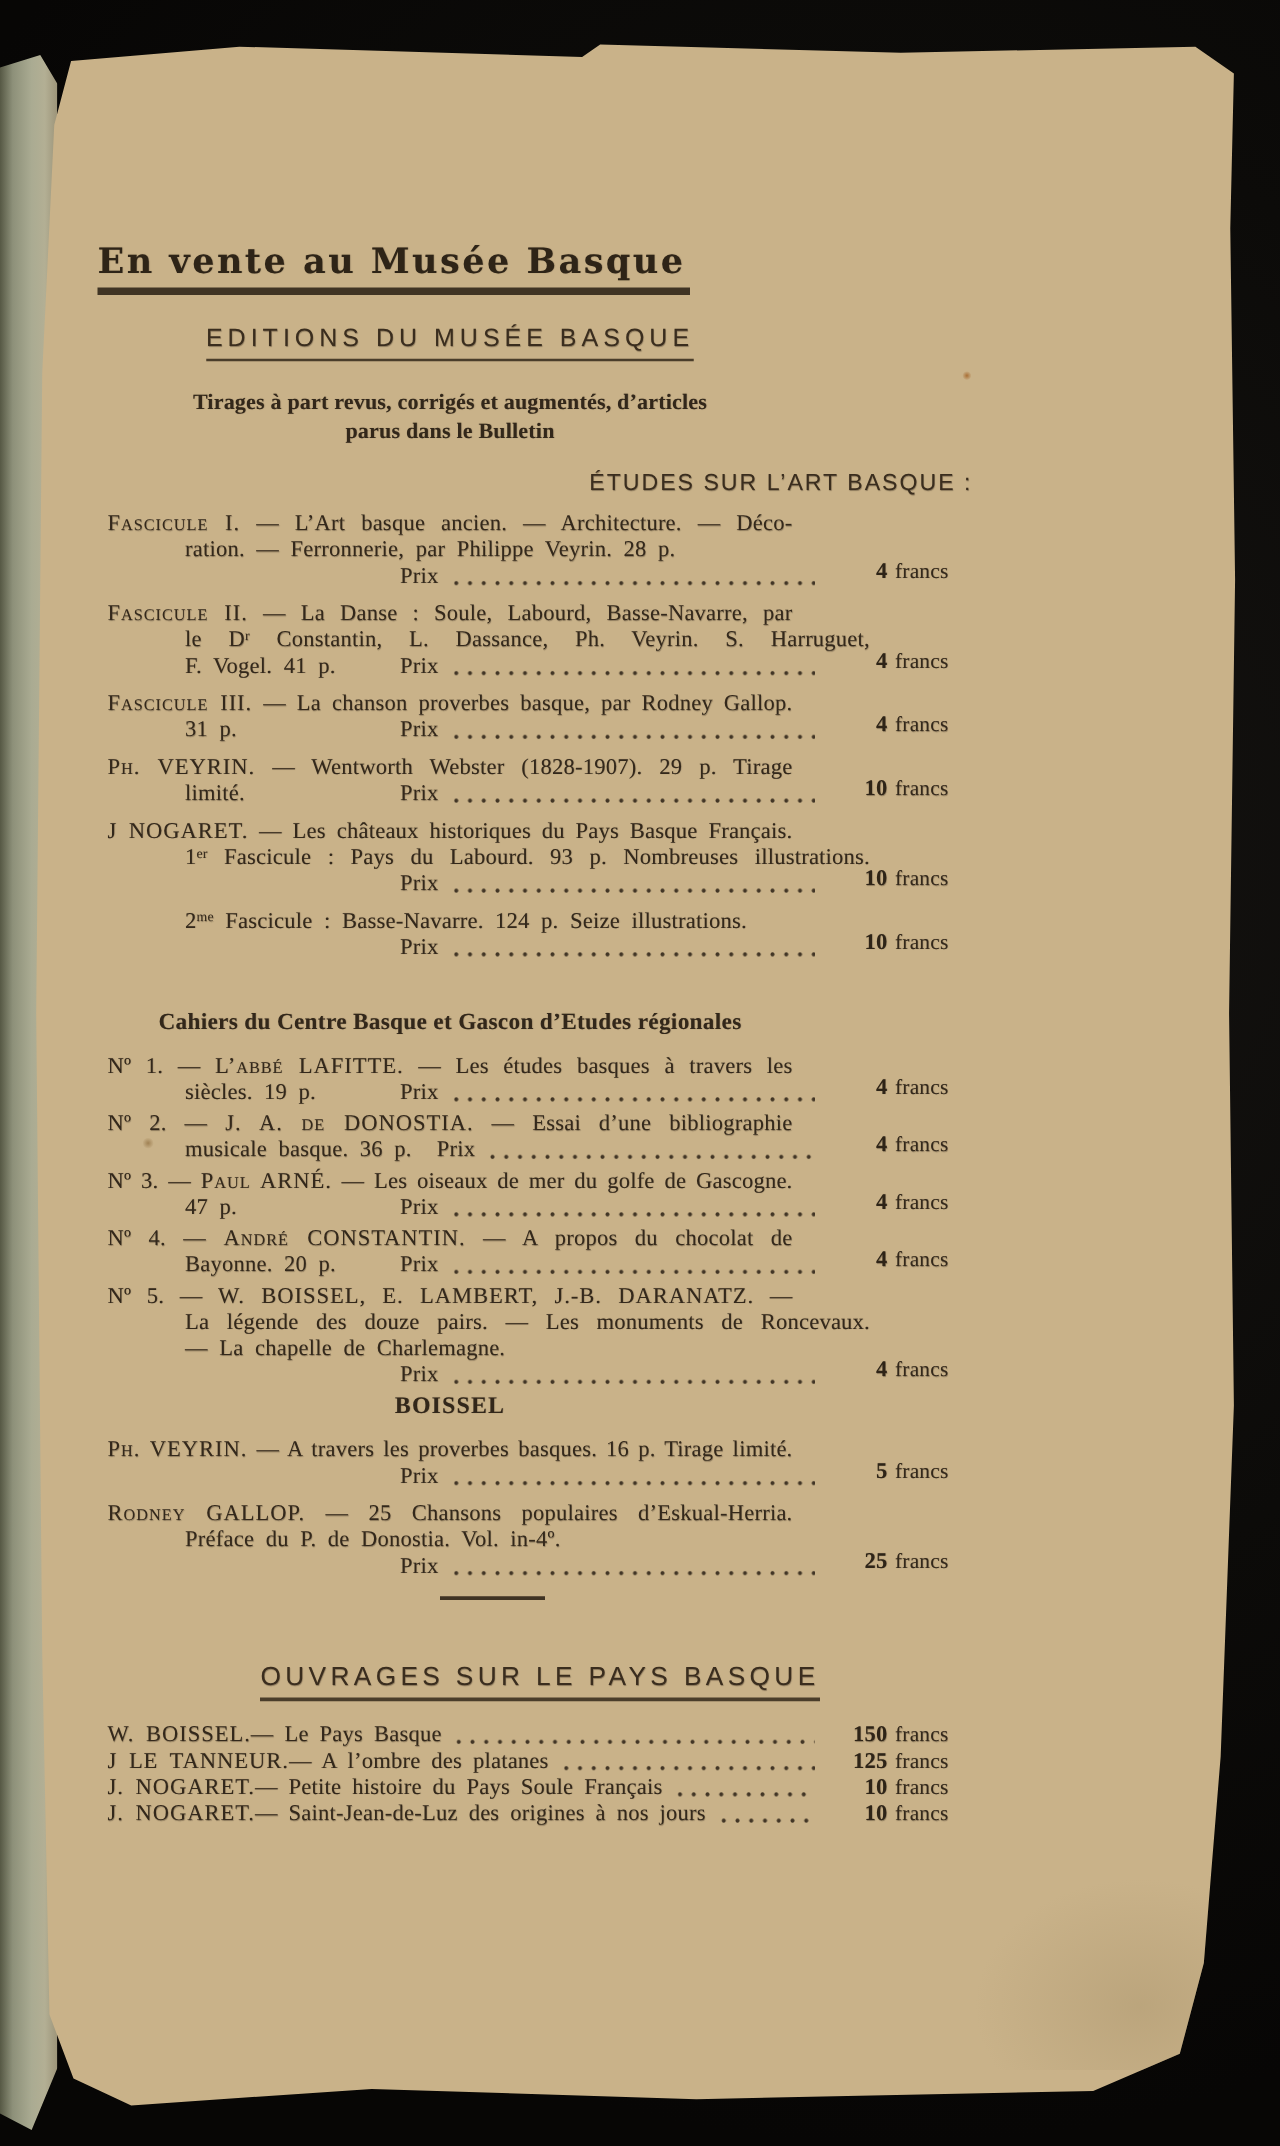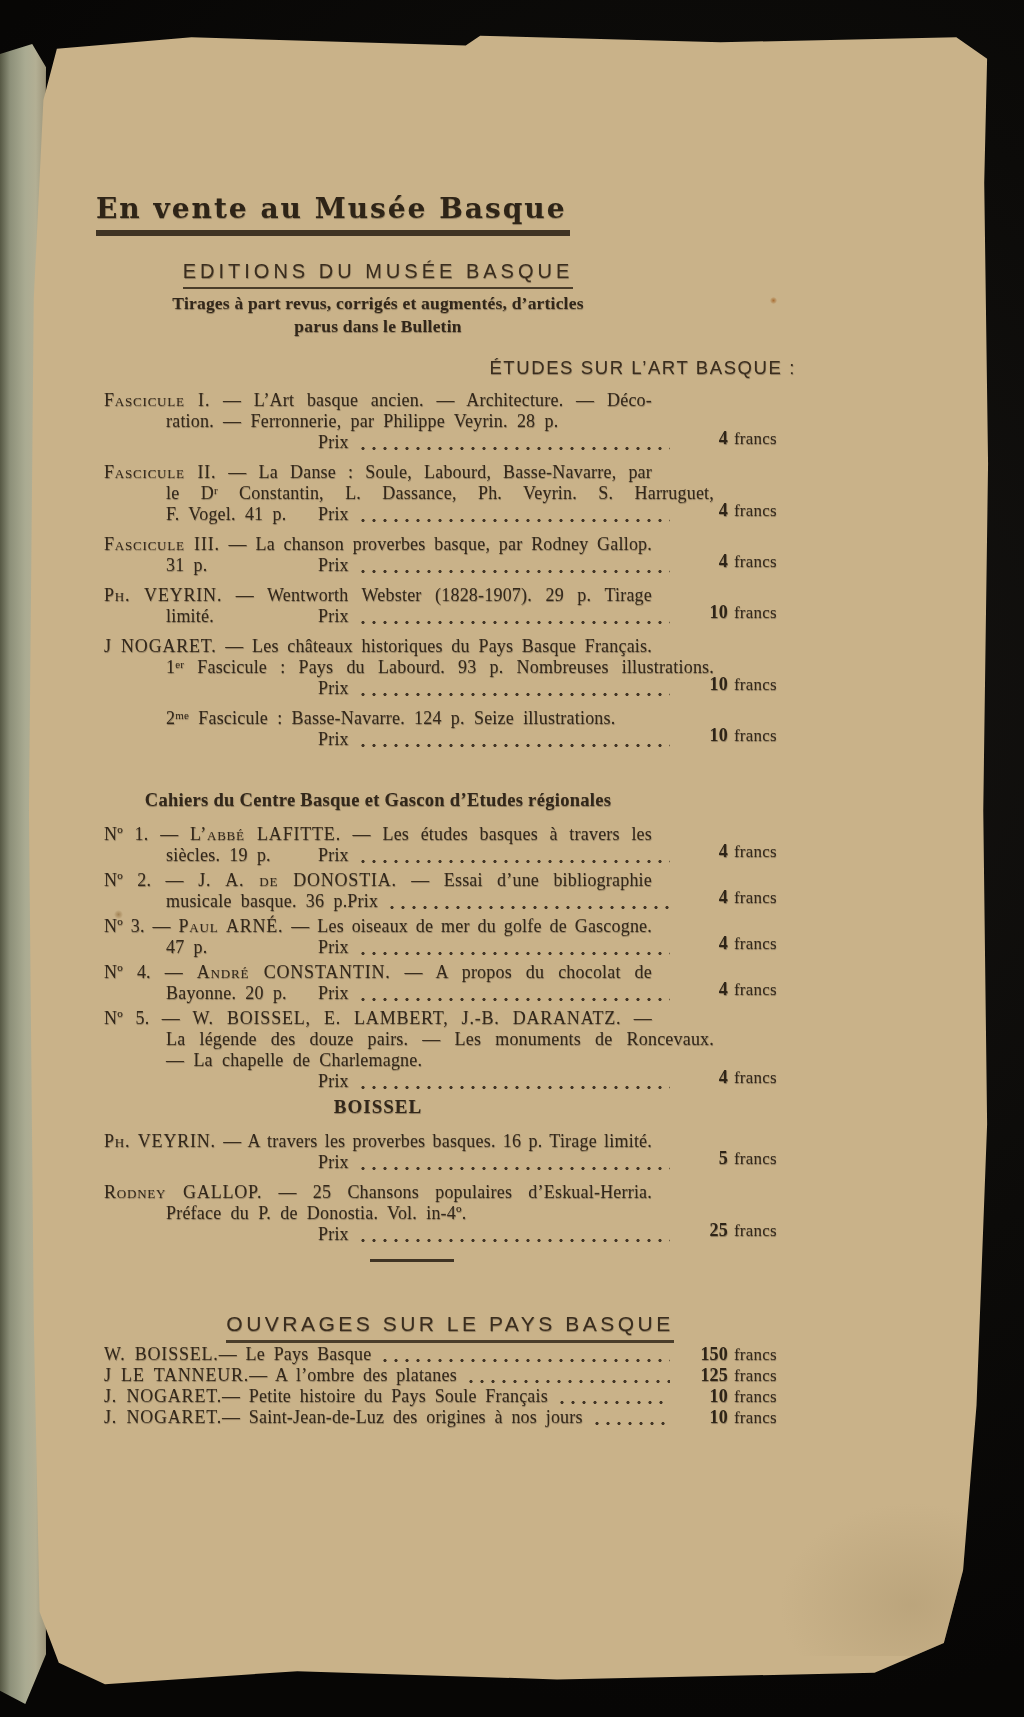--- a/index.html
+++ b/index.html
@@ -29,74 +29,74 @@
     color:#33281b;
   }
   .speck1 { position:absolute; left:742px; top:263px; width:7px; height:7px; border-radius:50%;
             background:radial-gradient(circle,#a96f35 0%, rgba(169,111,53,0) 75%); }
   .speck2 { position:absolute; left:86px; top:876px; width:9px; height:9px; border-radius:50%;
             background:radial-gradient(circle,#8f6d3d 0%, rgba(143,109,61,0) 72%); opacity:.7; }
   .wear   { position:absolute; right:12px; bottom:30px; width:220px; height:170px;
             background:radial-gradient(60% 60% at 70% 70%, rgba(176,154,114,0.55), rgba(176,154,114,0)); }
 
   .content {
-    position:absolute; left:76px; top:0; width:692px;
+    position:absolute; left:58px; top:0; width:692px;
     text-shadow:0.4px 0.5px 0.7px rgba(50,38,25,0.40);
     letter-spacing:0.2px;
   }
   .txtcol { width:548px; }                 
   .center { text-align:center; }
 
   .banner { margin:158px 0 0 -8px; height:40px; }
   .banner span {
     display:inline-block; font-family:"DejaVu Serif","Liberation Serif",serif;
     font-weight:bold; font-size:28px; letter-spacing:2px; color:#2e2417;
     border-bottom:6px solid rgba(44,34,22,0.88); padding:0 4px 5px 0;
   }
   .h-editions { margin-top:28px; height:28px;text-decoration:underline; }
   .h-editions span {
     display:inline-block; font-family:"Liberation Sans","DejaVu Sans",sans-serif;
     font-size:20px; letter-spacing:4px; color:#3a2d1e;
     border-bottom:2px solid rgba(52,40,26,0.85); padding-bottom:4px;
   }
-  .subtitle { margin-top:4px; font-weight:bold; font-size:17.5px; line-height:23px; color:#32271a; }
+  .subtitle { margin-top:22px; font-weight:bold; font-size:17.5px; line-height:23px; color:#32271a; }
   .h-etudes {
     margin:19px 0 0 60px; height:24px;
     font-family:"Liberation Sans","DejaVu Sans",sans-serif;
     font-size:18.5px; letter-spacing:1.6px; color:#3a2d1e;text-align:right;
   }
   .list { margin-top:8px; font-size:18px; line-height:21px; }
   .entry { margin-top:9px; }
   .centry { margin-top:4px; }
   .ln  { word-spacing:4.5px; }
   .ind { margin-left:62px; }
   .just { width:548px; text-align:justify; text-align-last:justify; word-spacing:2px; }
   .sc { font-variant:small-caps; letter-spacing:0.8px; }
   sup { font-size:11px; line-height:0; vertical-align:5px; }
 
   .prixrow { display:flex; align-items:baseline; width:692px; }
   .pfx { flex:0 0 auto; min-width:214px; padding-left:62px; box-sizing:border-box; word-spacing:4.5px; }
-  .prixw { flex:0 0 auto; }
+  .prixw { flex:0 0 auto;margin-left:20px; }
   .leader { flex:1 1 auto; height:5px; align-self:flex-end; margin:0 14px 2px 12px;
             background:radial-gradient(circle 1.5px at 2px 2.5px, rgba(51,40,27,0.9) 1.3px, rgba(51,40,27,0) 1.9px);
             background-size:11px 5px; background-repeat:repeat-x; }
   .price { flex:0 0 112px; display:flex; align-items:baseline; position:relative; top:-4px; }
   .num  { width:44px; text-align:right; font-weight:bold; font-size:18px; color:#2e2417; }
   .unit { margin-left:6px; font-size:17px; }
 
   .h-cahiers { margin-top:40px; height:26px; font-weight:bold; font-size:18.5px; color:#32271a; letter-spacing:0.3px; }
   .h-divers  { margin-top:4px; height:26px; font-weight:bold; font-size:19px; letter-spacing:1px; color:#32271a; }
   .divider { margin:14px 0 0 266px; width:84px; height:3px; background:rgba(48,37,24,0.9); }
   .h-ouvrages { margin-top:50px; height:30px; text-align:center; }
   .h-ouvrages span {
     display:inline-block; font-family:"Liberation Sans","DejaVu Sans",sans-serif;
     font-size:21px; letter-spacing:3.5px; color:#3a2d1e;
     border-bottom:3px solid rgba(52,40,26,0.85); padding-bottom:4px;
   }
-  .orows { margin-top:2px; font-size:18px; line-height:21px; }
+  .orows { margin-top:17px; font-size:18px; line-height:21px; }
   .orow { display:flex; align-items:baseline; width:692px; word-spacing:4px; }
   .orow .price { top:0; }
 </style>
 </head>
 <body>
 
 <div class="underpage"></div>
 
 <div class="page">
   <div class="speck1"></div>

